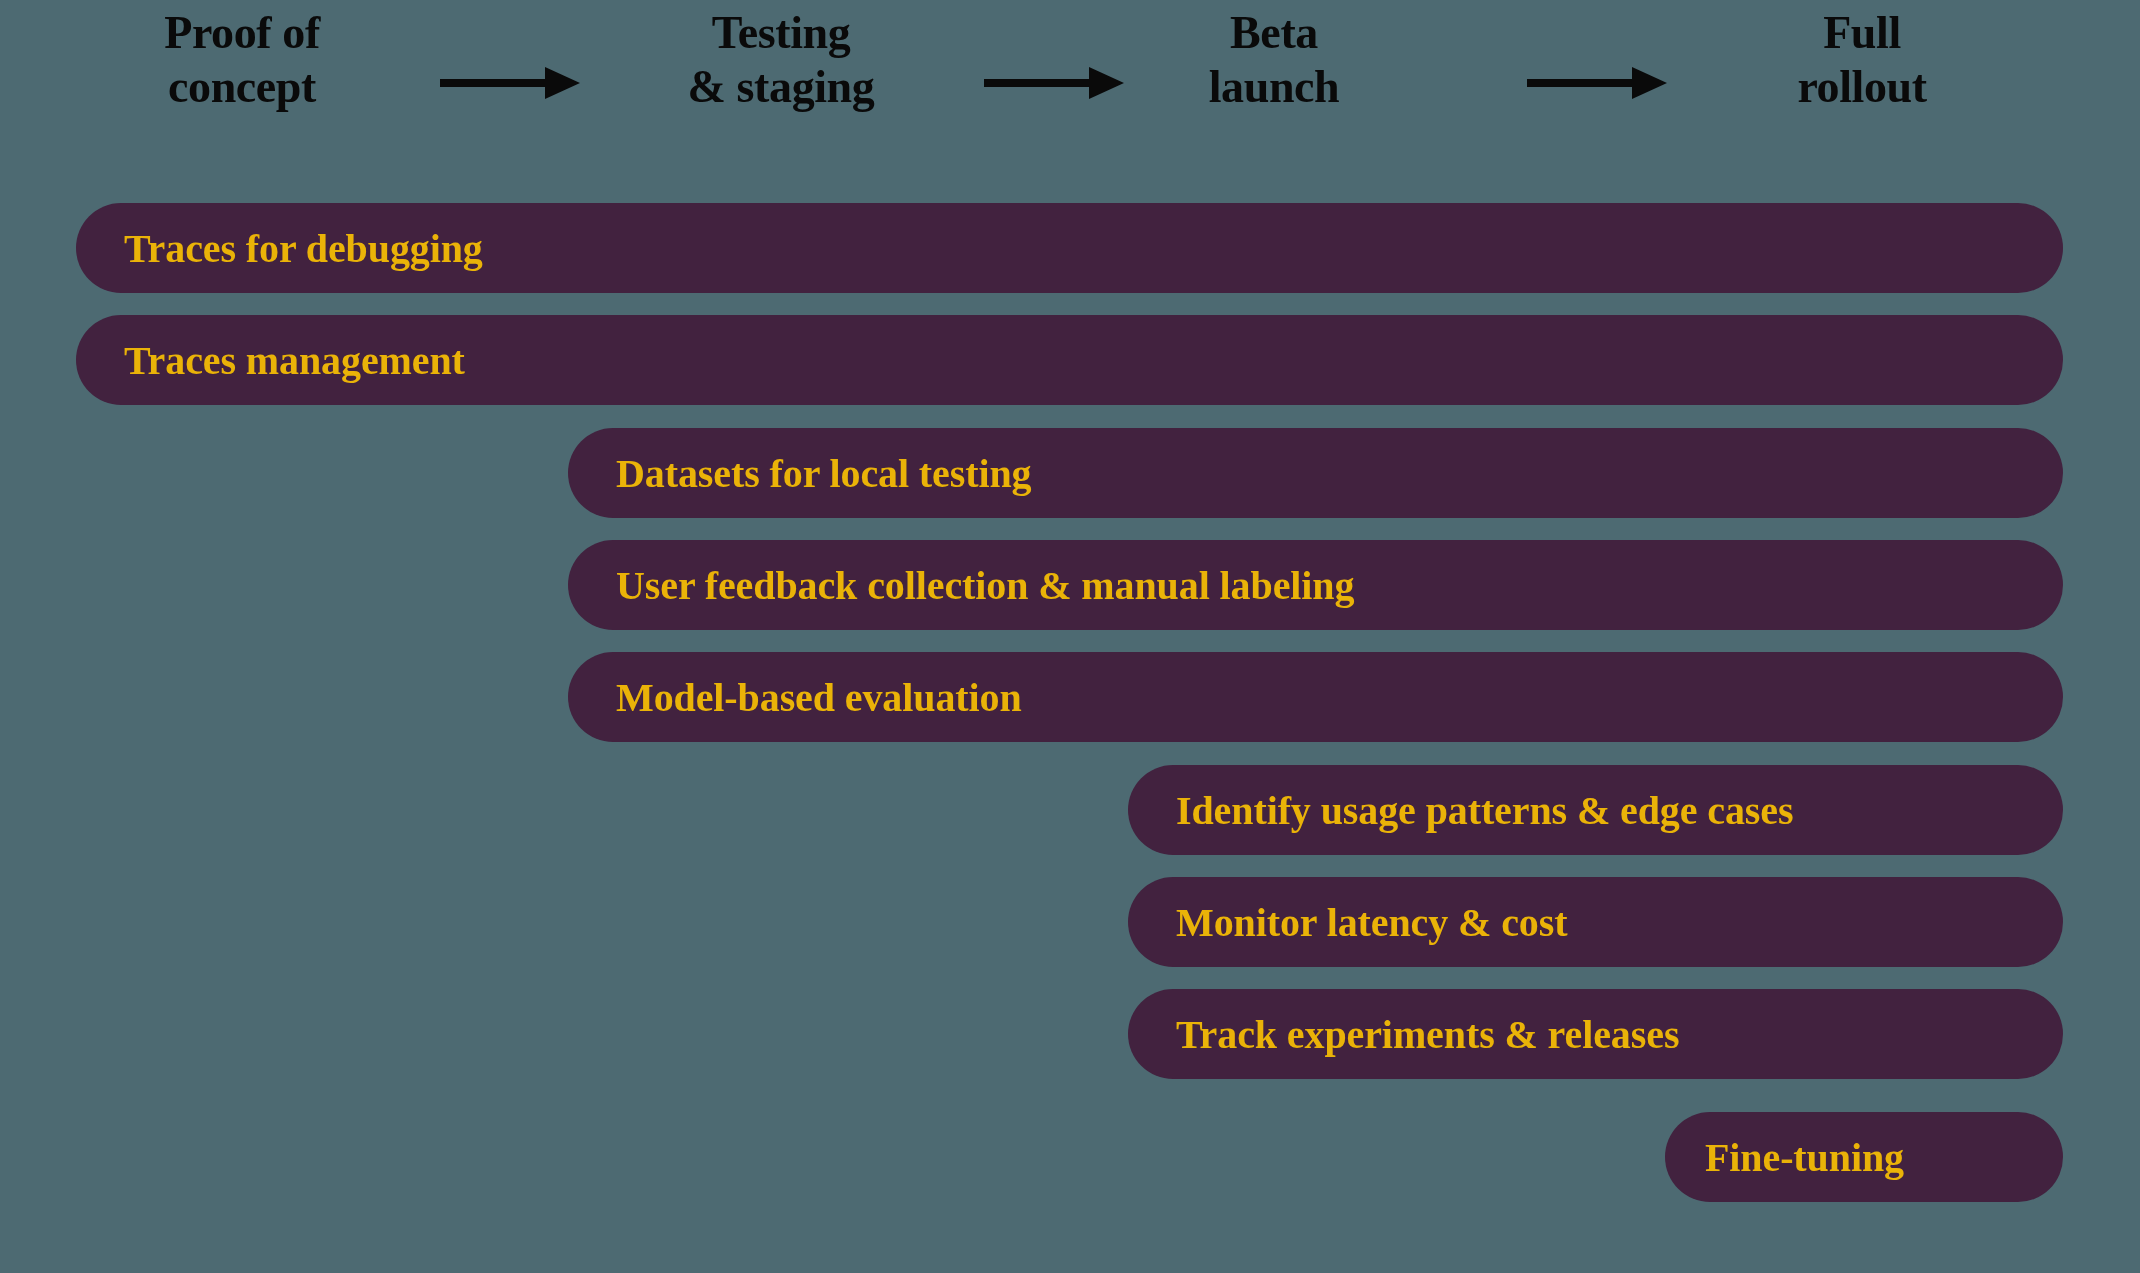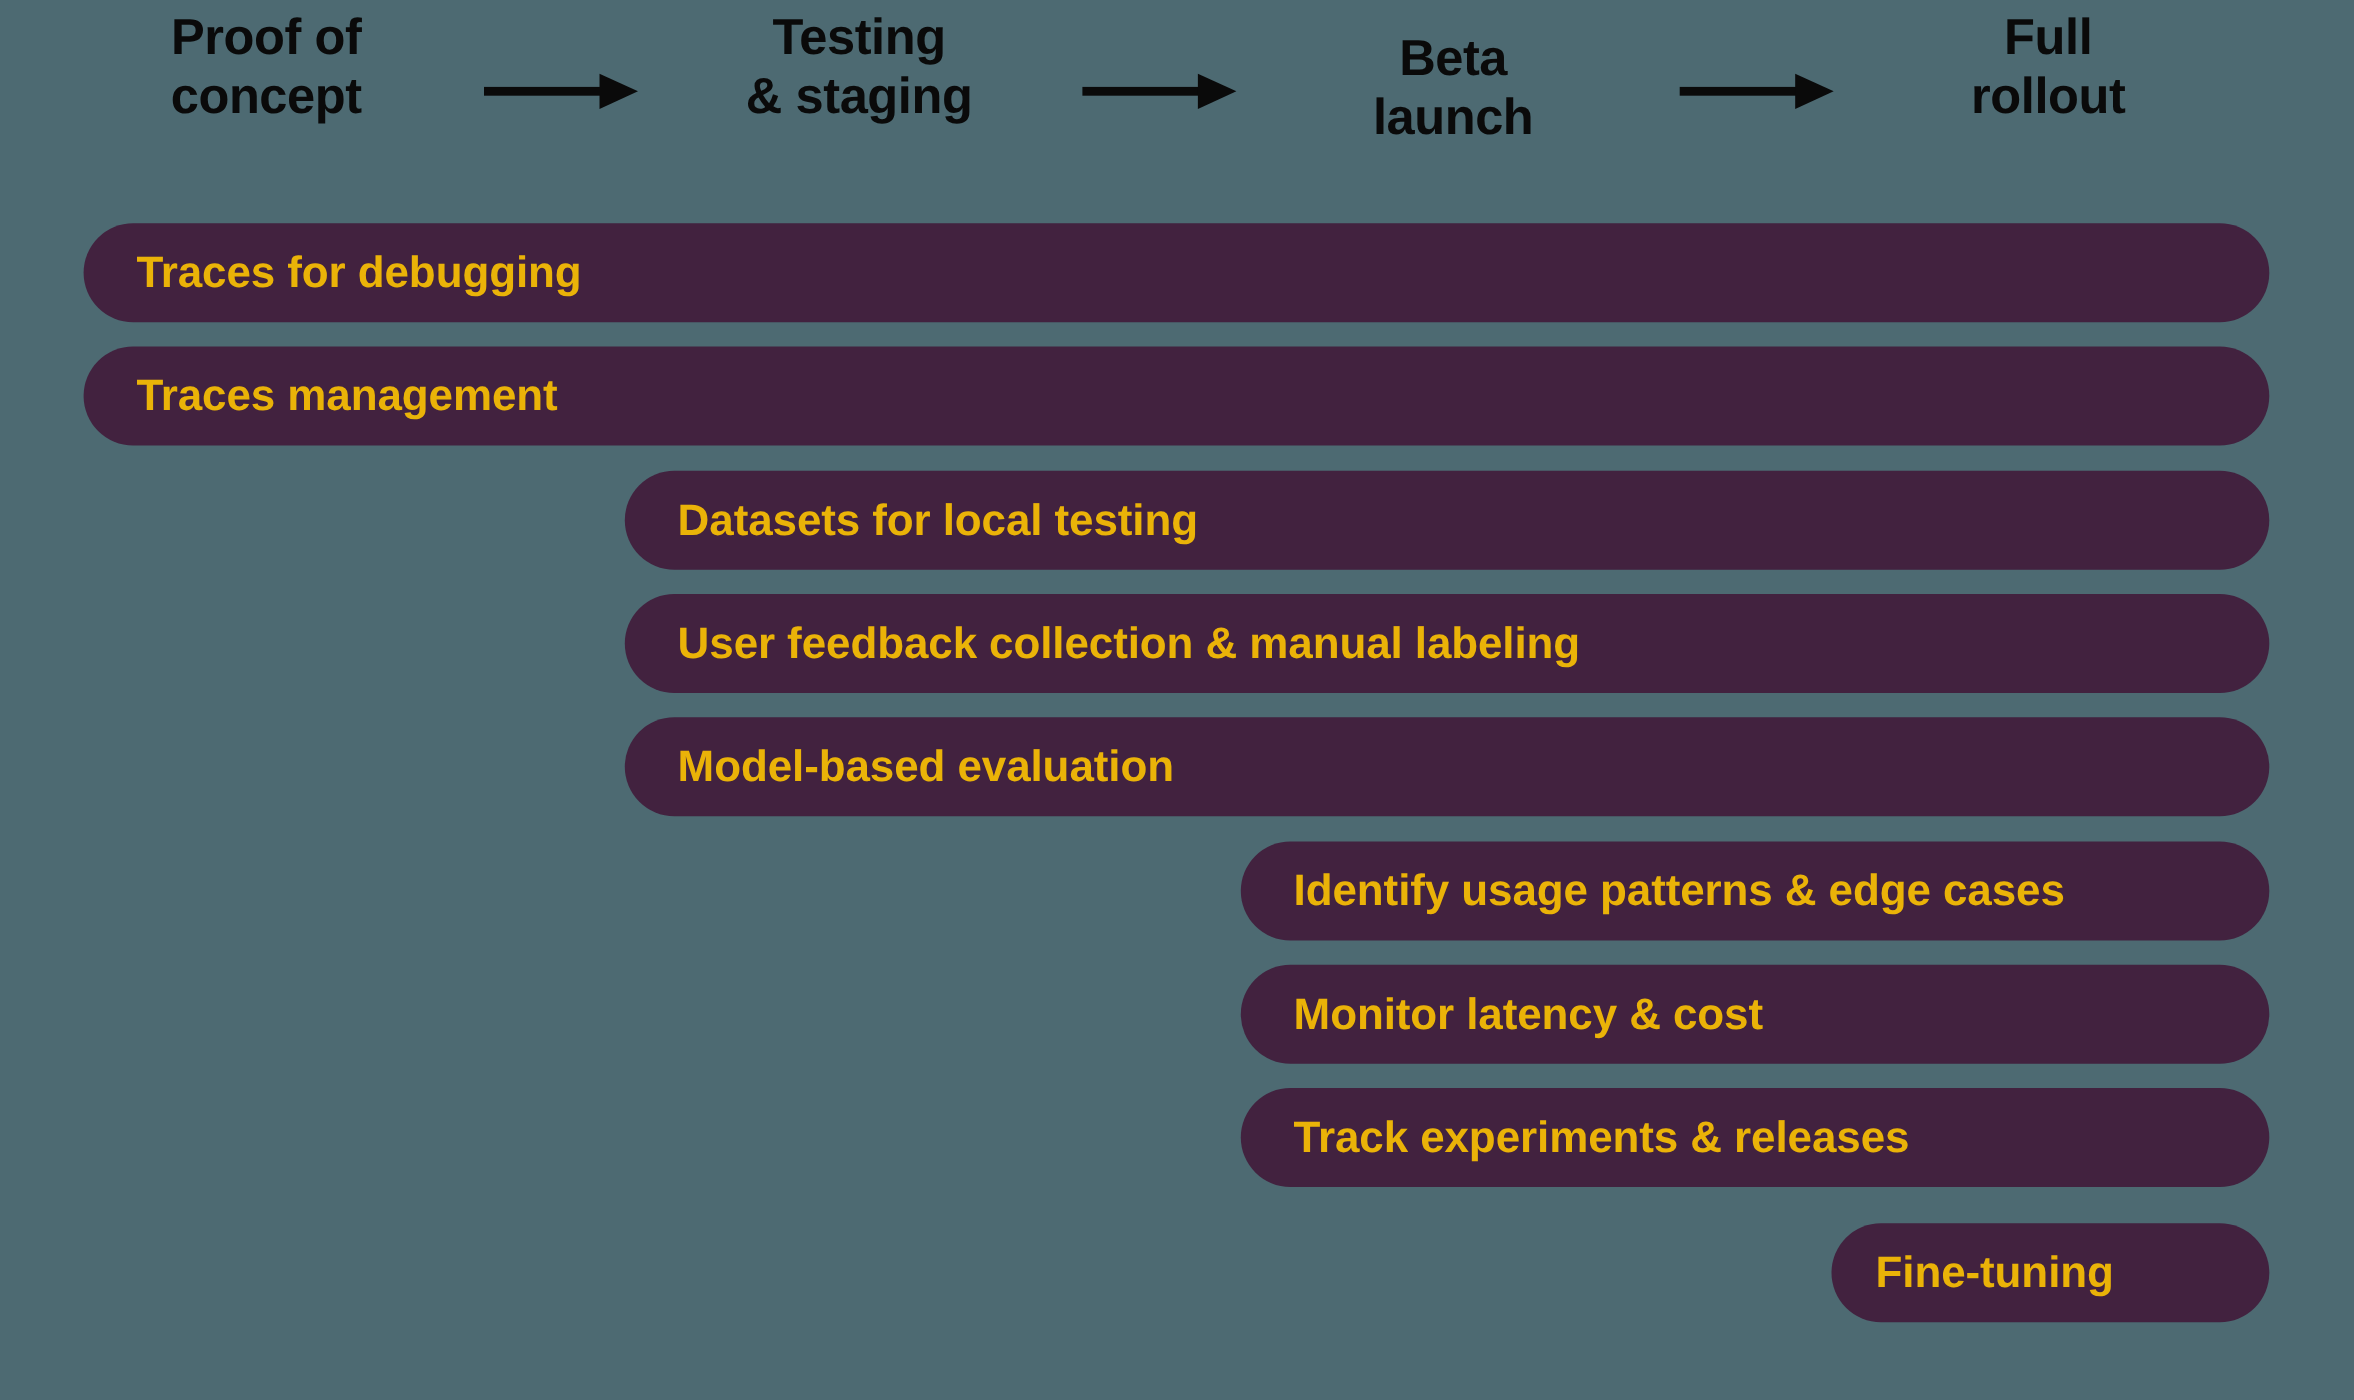--- a/index.html
+++ b/index.html
@@ -7,21 +7,21 @@
     margin: 0;
     padding: 0;
     background: #4d6a72;
   }
   #canvas {
     position: relative;
     width: 2140px;
     height: 1273px;
     background: #4d6a72;
     overflow: hidden;
-    font-family: Liberation Sans, sans-serif;
+    font-family: Liberation Serif, serif;
     -webkit-font-smoothing: antialiased;
   }
 
   
   .stage-label {
     position: absolute;
     top: 6px;
     width: 300px;
     text-align: center;
     color: #0a0a0a;
@@ -63,21 +63,21 @@
 </head>
 <body>
 
 <div id="canvas">
 
   <div id="stage-row">
       <div class="stage-label" style="left: 92px;">Proof of
 concept</div>
       <div class="stage-label" style="left: 631px;">Testing
 &amp; staging</div>
-      <div class="stage-label" style="left: 1171px; margin-top: 19px;">Beta
+      <div class="stage-label" style="left: 1124px;">Beta
 launch</div>
       <div class="stage-label" style="left: 1712px;">Full
 rollout</div>
       <div class="stage-arrow" style="left: 437px;">
         <svg width="146" height="46" viewBox="0 0 146 46" xmlns="http://www.w3.org/2000/svg">
           <rect x="3" y="19" width="112" height="8" fill="#0a0a0a"></rect>
           <polygon points="108,7 143,23 108,39" fill="#0a0a0a"></polygon>
         </svg>
       </div>
       <div class="stage-arrow" style="left: 981px;">

